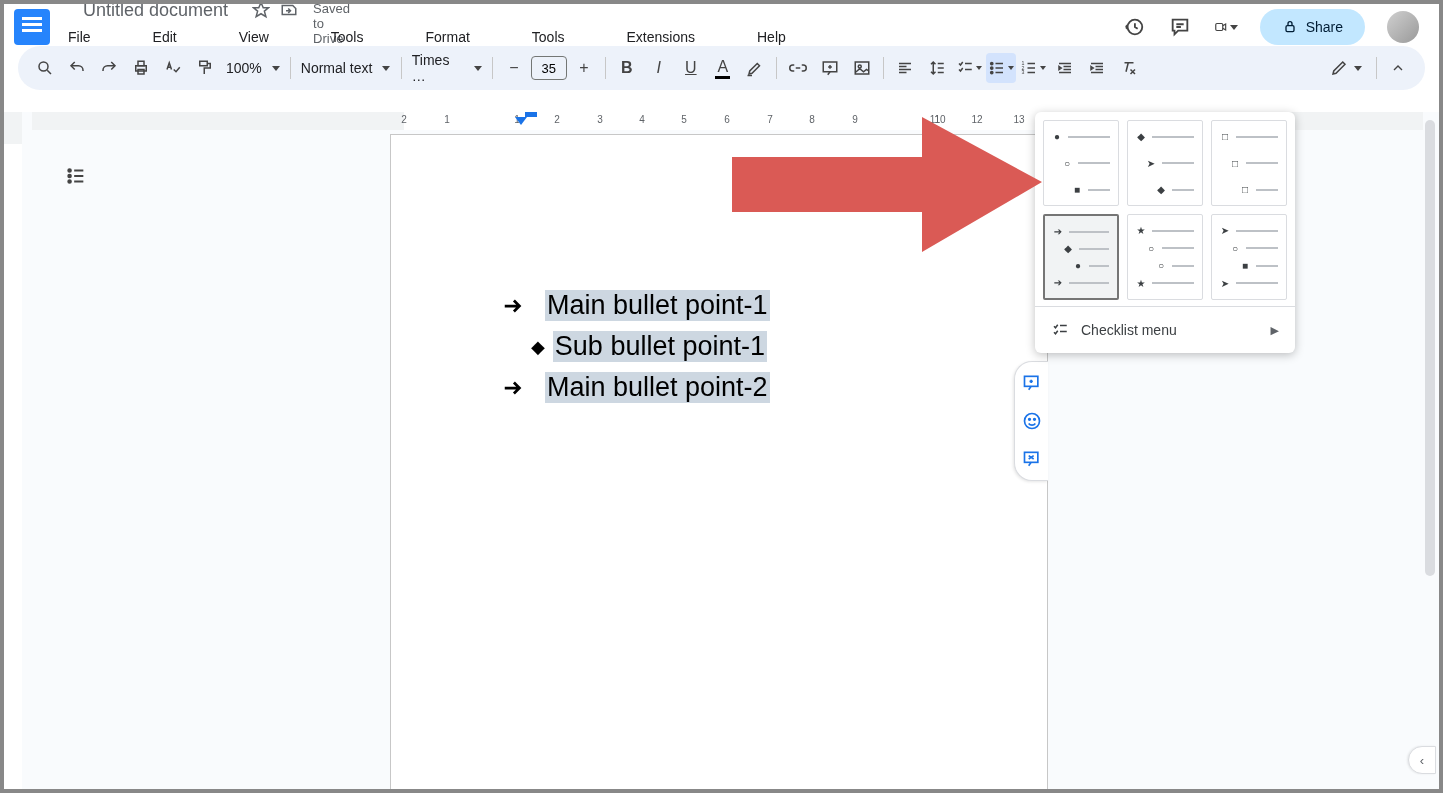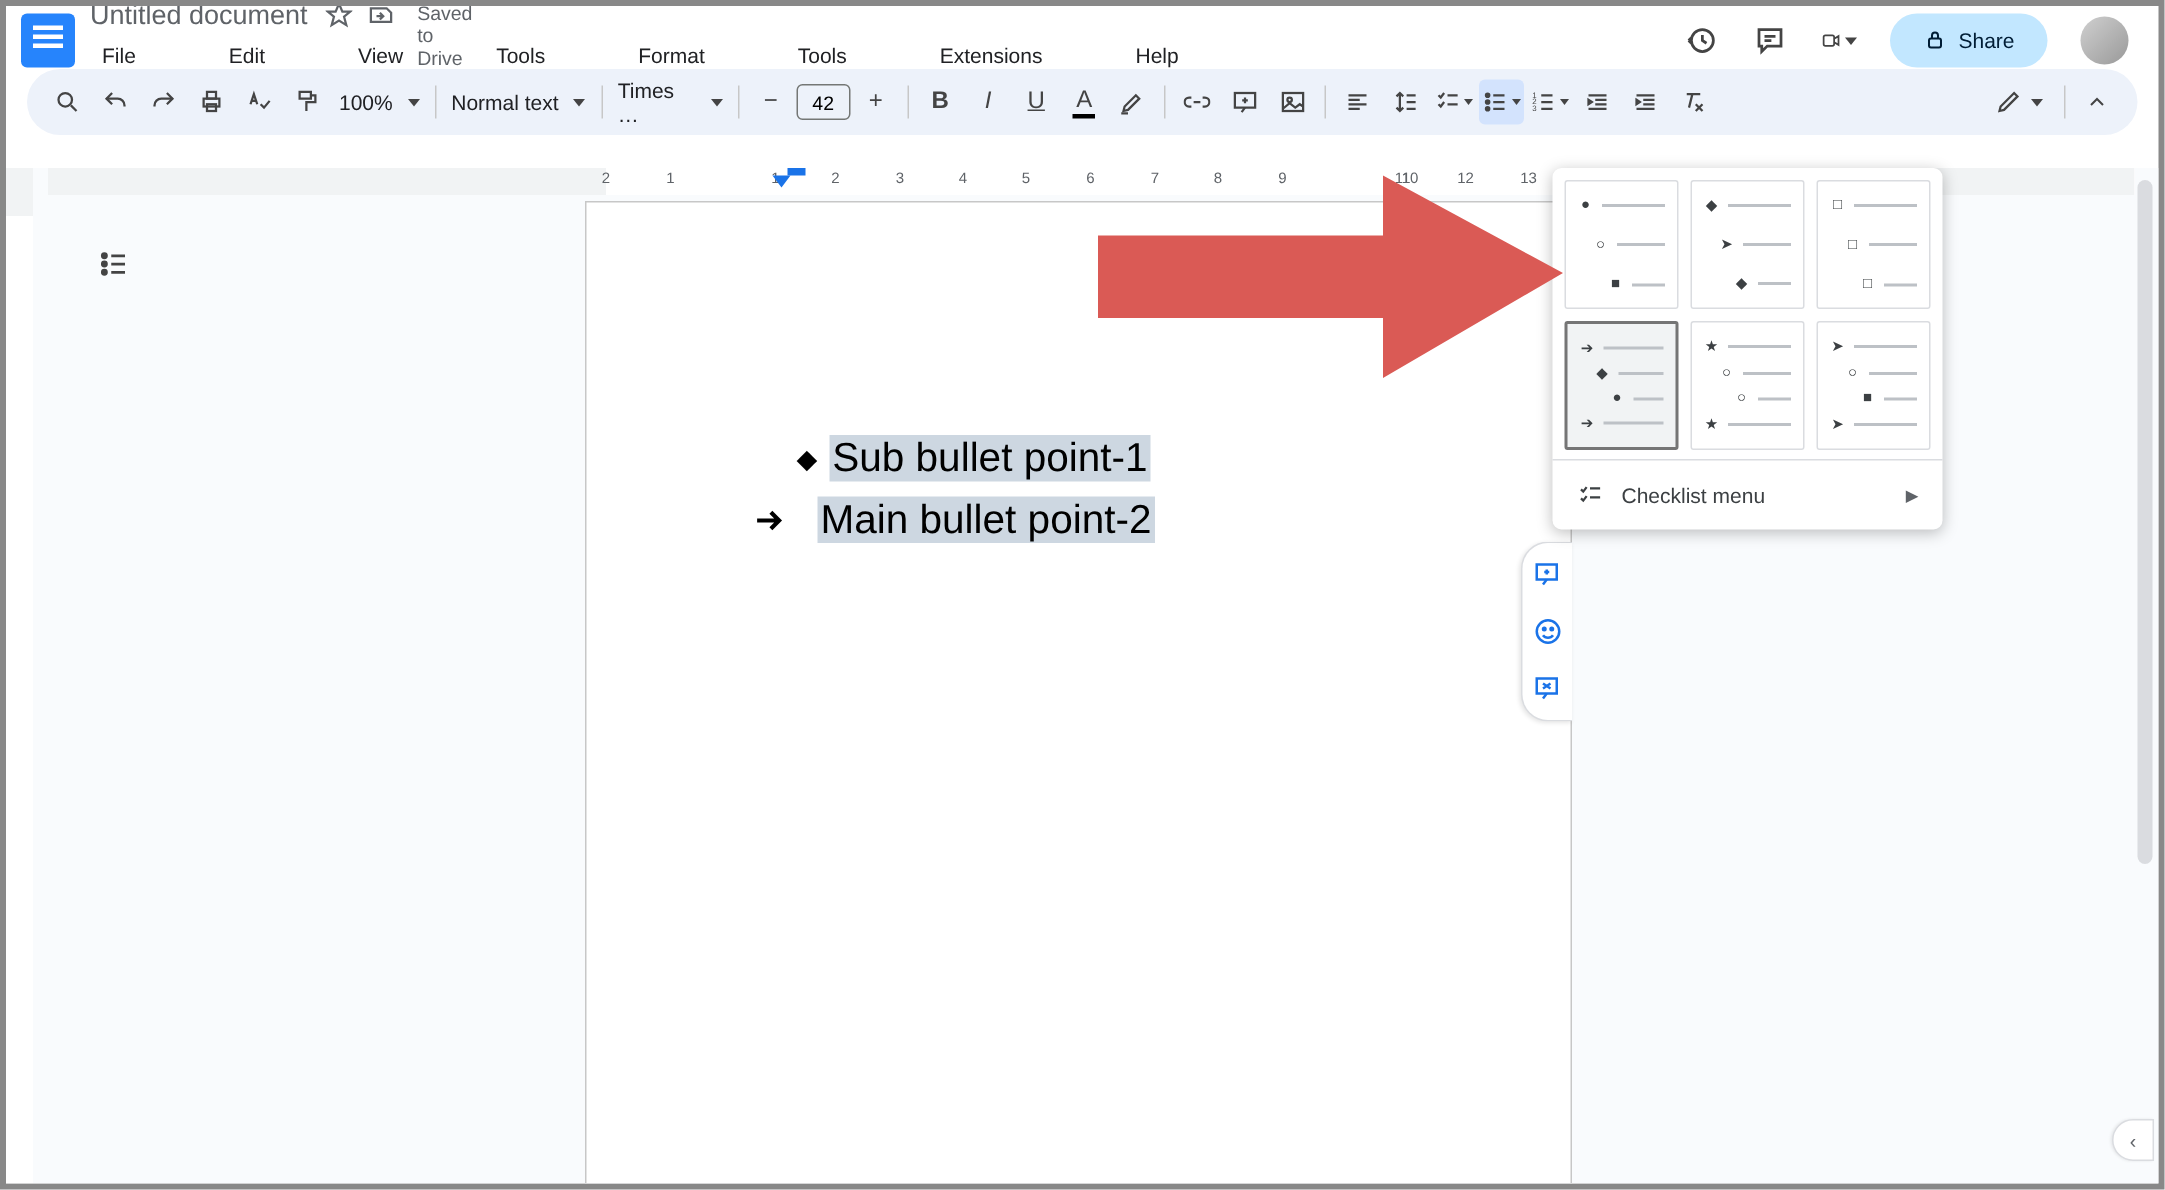--- a/index.html
+++ b/index.html
@@ -1,21 +1,21 @@
 <!DOCTYPE html>
 <html><head>
 <meta charset="utf-8">
 <style>
 * { box-sizing: border-box; margin: 0; padding: 0; font-family: "Google Sans", Arial, sans-serif; }
 body { background: #fff; width: 1443px; height: 793px; overflow: hidden; position: relative; border: 4px solid #888; }
 
 .header-bar { display: flex; align-items: center; height: 40px; padding: 6px 10px 0 10px; gap: 10px; }
 .docs-logo { width: 36px; height: 36px; background: #2684fc; border-radius: 4px; position: relative; display:flex; align-items:center; justify-content:center;}
 .docs-logo::before { content:""; position:absolute; top:8px; left:8px; right:8px; height:3px; background:#fff; box-shadow: 0 6px 0 #fff, 0 12px 0 #fff; }
-.title-area { display:flex; align-items:center; gap:12px; }
+.title-area { display:flex; align-items:center; gap:24px;margin-left:23px; }
 .doc-title { font-size: 18px; color:#5f6368; }
 .title-icons { display:flex; gap:10px; align-items:center; color:#5f6368; }
 .title-icons span, .title-icons svg { width:18px; height:18px; }
 .saved-text { color:#5f6368; font-size: 13px; display:flex; align-items:center; gap:5px;}
 
 .header-right { margin-left:auto; display:flex; align-items:center; gap:22px; padding-right:10px;}
 .hr-icon { width:24px; height:24px; color:#444; display:flex; align-items:center; justify-content:center; }
 .share-btn { background:#c2e7ff; border:none; border-radius:40px; padding: 10px 22px; display:flex; gap:8px; align-items:center; font-size:14px; font-weight:500; color:#001d35;}
 .avatar { width:32px; height:32px; border-radius:50%; background: linear-gradient(135deg,#d0d0d0,#999); }
 
@@ -202,21 +202,21 @@
     </div>
   <div class="tb-sep"></div>
   <div class="tb-text tb-dropdown" style="width:78px;">
       <span>Times …</span>
     </div>
   <div class="tb-sep"></div>
   <div class="tb-btn">
       <span class="ico">−</span>
     </div>
   <div class="font-size-box">
-      <span>42</span>
+      <span>35</span>
     </div>
   <div class="tb-btn">
       <span class="ico">+</span>
     </div>
   <div class="tb-sep"></div>
   <div class="tb-btn">
       <b>B</b>
     </div>
   <div class="tb-btn">
       <i>I</i>
@@ -355,20 +355,28 @@
           <circle cx="5" cy="6" r="1.5" fill="#444"></circle>
           <circle cx="5" cy="12" r="1.5" fill="#444"></circle>
           <circle cx="5" cy="18" r="1.5" fill="#444"></circle>
           <path d="M10 6h10M10 12h10M10 18h10"></path>
         </svg>
     </div>
 
     <div class="page">
       <div class="doc-content" id="doc-content">
           <div class="bl-row row-gap">
+            <span class="bl-arrow">
+              <svg viewBox="0 0 24 24" width="24" height="22">
+                <path d="M3 12h14M13 6l6 6-6 6" stroke="#000" stroke-width="3" fill="none"></path>
+              </svg>
+            </span>
+            <span class="bl-text">Main bullet point-1</span>
+          </div>
+          <div class="bl-row row-gap">
             <span class="bl-diamond">◆</span>
             <span class="bl-text">Sub bullet point-1</span>
           </div>
           <div class="bl-row row-gap">
             <span class="bl-arrow">
               <svg viewBox="0 0 24 24" width="24" height="22">
                 <path d="M3 12h14M13 6l6 6-6 6" stroke="#000" stroke-width="3" fill="none"></path>
               </svg>
             </span>
             <span class="bl-text">Main bullet point-2</span>

